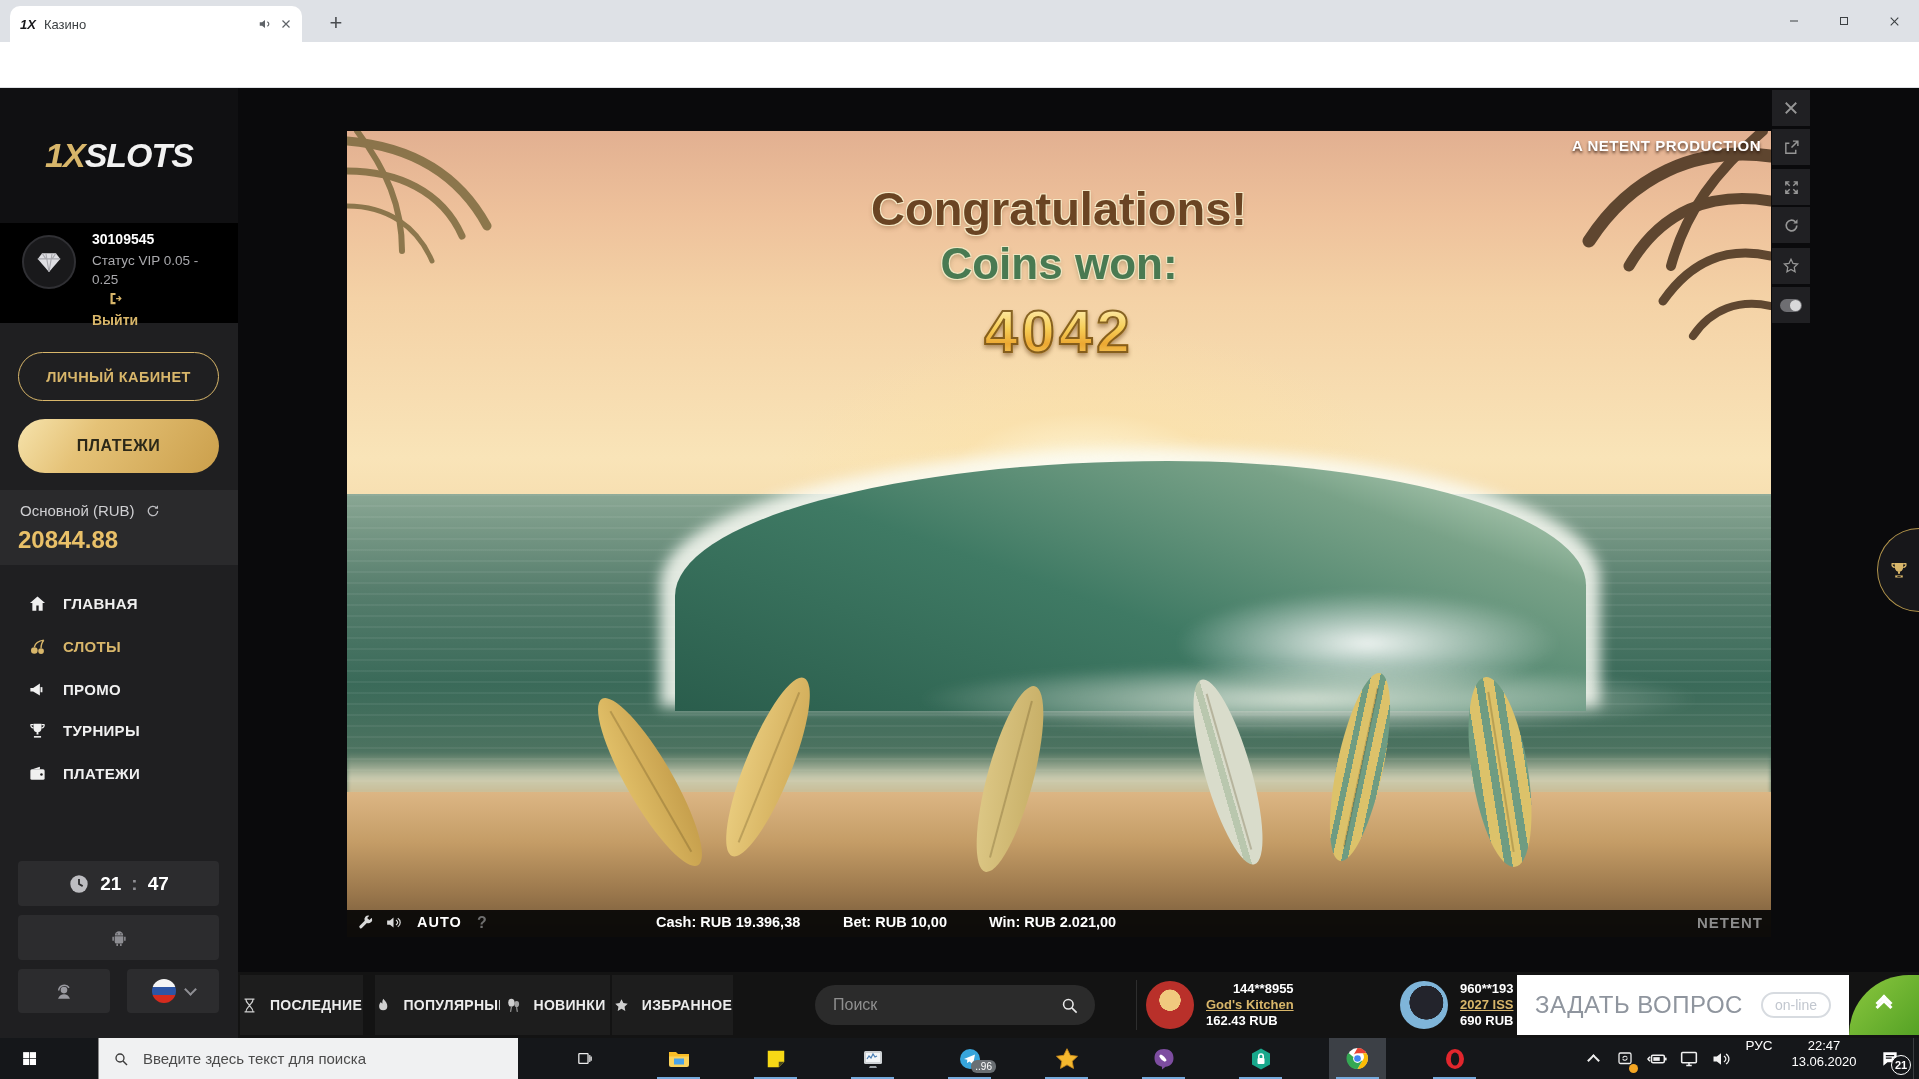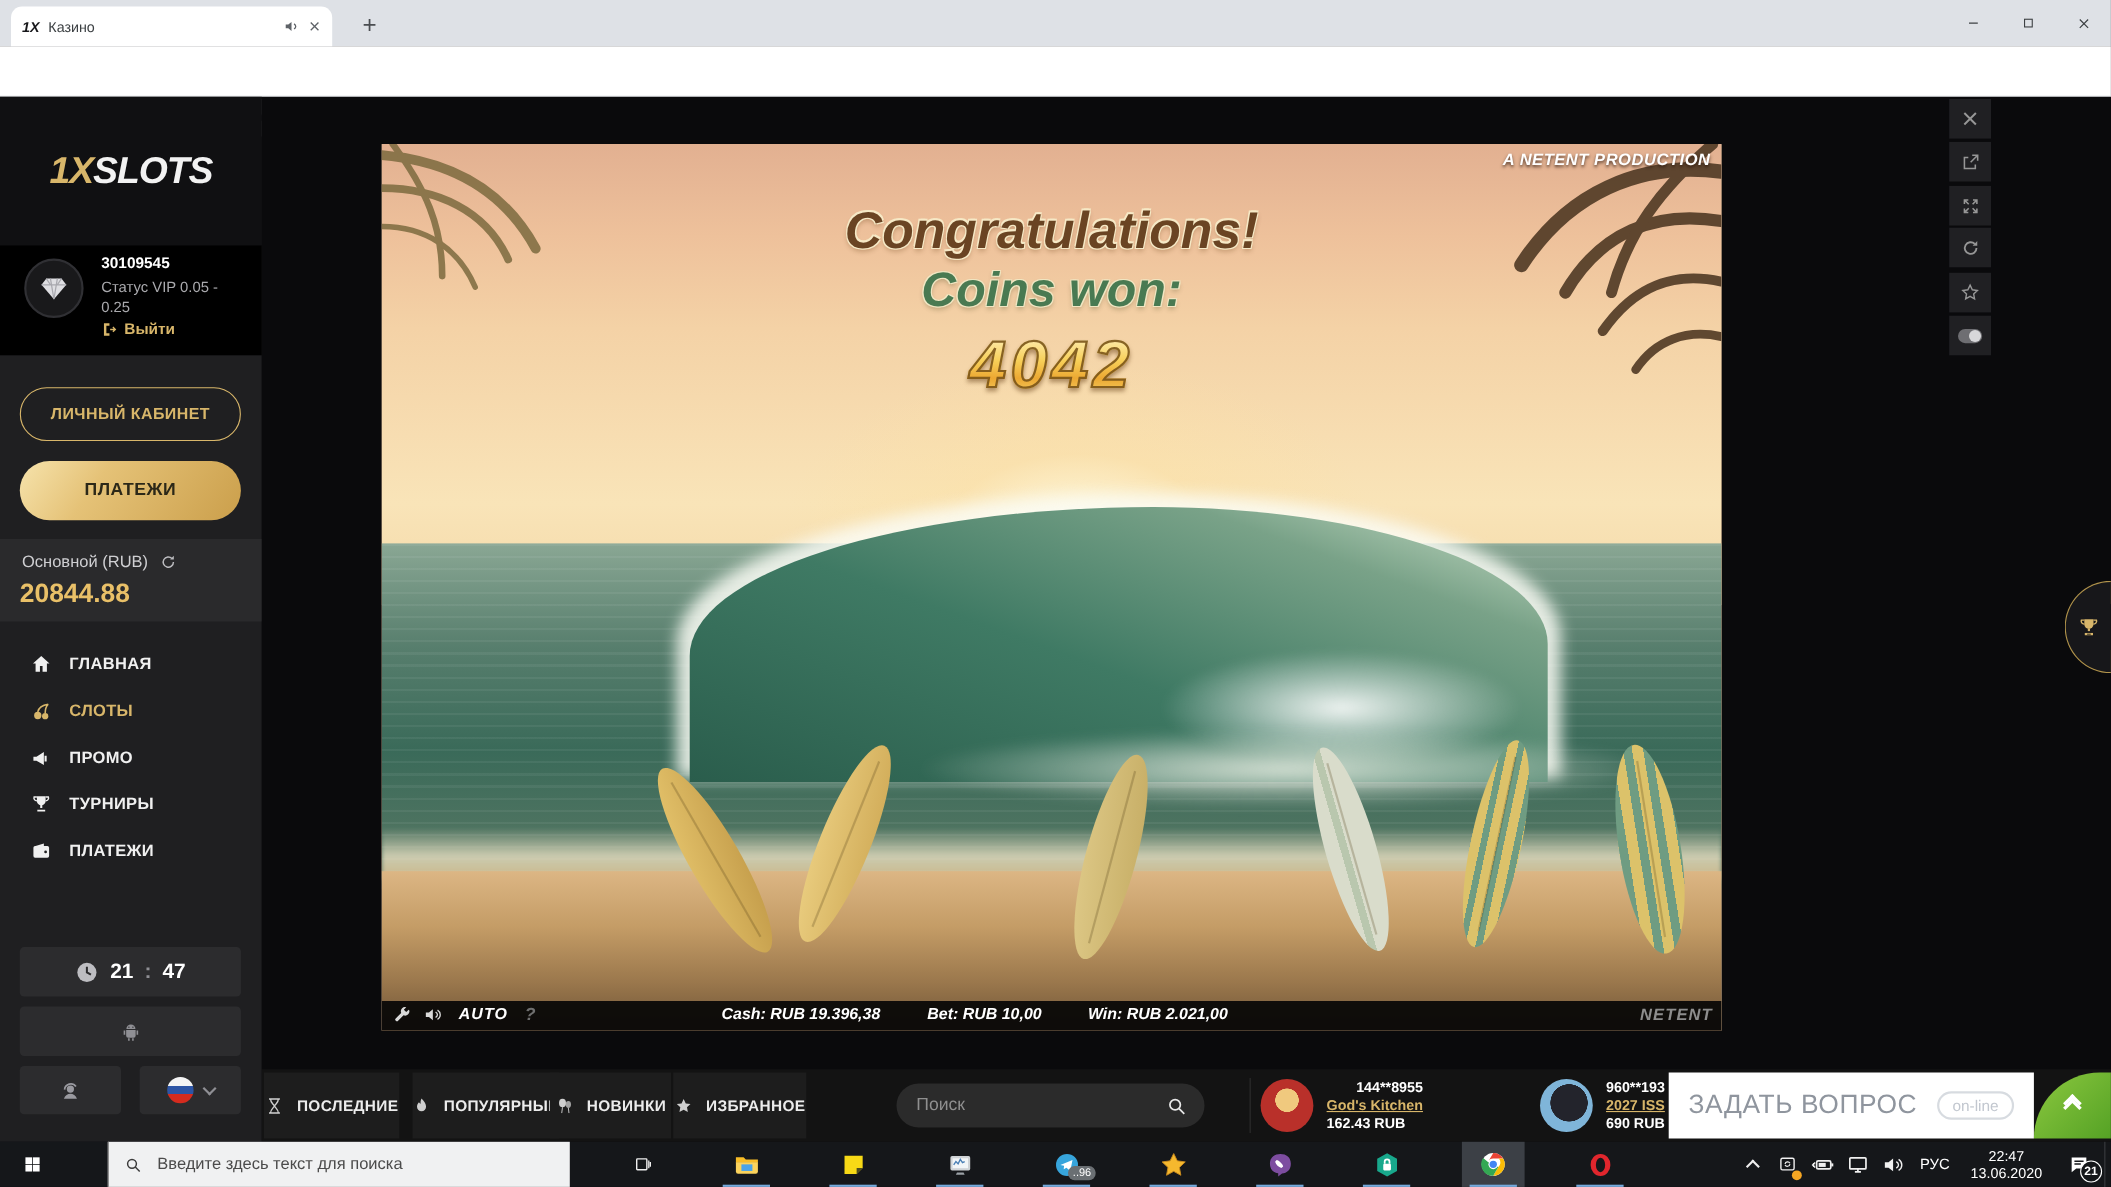--- a/index.html
+++ b/index.html
@@ -26,39 +26,39 @@
   
   .sidebar{left:0;top:88px;width:238px;height:950px;background:#1f1f21;}
   .logoarea{left:0;top:0;width:238px;height:135px;background:#101012;display:flex;align-items:center;justify-content:center;}
   .logo{font-size:34px;font-weight:900;font-style:italic;letter-spacing:-1px;}
   .logo .g{color:#d8b66a;}
   .logo .w{color:#f2f2f2;}
   .profile{left:0;top:135px;width:238px;height:100px;background:#000000;}
   .avatar-circle{left:22px;top:12px;width:54px;height:54px;border-radius:50%;background:#19191b;border:2px solid #303034;display:flex;align-items:center;justify-content:center;}
   .pid{left:92px;top:8px;font-size:14px;font-weight:bold;color:#fff;}
   .pstat{left:92px;top:28px;font-size:13.5px;color:#a9a9ad;line-height:19px;}
-  .plogout{left:92px;top:68px;display:flex;gap:6px;align-items:center;color:#d8b66a;font-size:14px;font-weight:bold;}
+  .plogout{left:92px;top:68px;display:flex;gap:6px;align-items:center;color:#d8b66a;font-size:14px;font-weight:bold;flex-direction:column;}
   .btn-cabinet{left:18px;top:264px;width:201px;height:49px;border:1px solid #d8b66a;border-radius:25px;color:#d8b66a;font-size:14.5px;font-weight:bold;display:flex;align-items:center;justify-content:center;letter-spacing:.4px;}
   .btn-deposit{left:18px;top:331px;width:201px;height:54px;border-radius:27px;background:linear-gradient(125deg,#f6e3ac 0%,#e5c277 35%,#cb9f4b 100%);color:#2c2818;font-size:16px;font-weight:bold;display:flex;align-items:center;justify-content:center;letter-spacing:.5px;}
   .balance{left:0;top:402px;width:238px;height:75px;background:#2a2a2c;}
   .bal-label{left:20px;top:12px;font-size:15px;color:#cfcfd2;display:flex;align-items:center;gap:10px;}
   .bal-value{left:18px;top:36px;font-size:24px;font-weight:bold;color:#e9c068;}
   .nav-item{left:0;width:238px;height:43px;display:flex;align-items:center;gap:16px;padding-left:28px;color:#f0f0f0;font-size:15px;font-weight:bold;letter-spacing:.3px;}
   .nav-item.active{color:#d8b66a;}
   .sbox{background:#2c2c2e;border-radius:4px;display:flex;align-items:center;justify-content:center;color:#bdbdc1;}
   .clockbox{left:18px;top:773px;width:201px;height:45px;gap:10px;font-size:19px;font-weight:bold;color:#fff;}
   .androidbox{left:18px;top:827px;width:201px;height:45px;color:#8f8f94;}
   .supportbox{left:18px;top:881px;width:92px;height:44px;color:#9a9aa0;}
   .flagbox{left:127px;top:881px;width:92px;height:44px;gap:10px;}
   .flag{width:24px;height:24px;border-radius:50%;background:linear-gradient(180deg,#f4f4f4 0 33%,#2d55a5 33% 66%,#d52b1e 66% 100%);}
   .chev-down{width:9px;height:9px;border-right:2px solid #8f8f94;border-bottom:2px solid #8f8f94;transform:rotate(45deg);margin-top:-4px;}
 
   
   .stage{left:238px;top:88px;width:1681px;height:884px;background:#0a0a0c;}
-  .canvas{left:109px;top:43px;width:1218px;height:806px;overflow:hidden;background:#f2cda6;font-style:italic;}
+  .canvas{left:109px;top:43px;width:1424px;height:806px;overflow:hidden;background:#f2cda6;}
   .sky{left:0;top:0;width:100%;height:52%;background:linear-gradient(180deg,#e2b091 0%,#eec19b 20%,#f4d2a6 40%,#f9e4b8 78%,#f4d9a8 100%);}
   .sun{left:30%;top:24%;width:44%;height:40%;background:radial-gradient(closest-side,rgba(255,252,228,.95),rgba(252,226,166,.45) 45%,rgba(252,226,166,0) 100%);}
   .sea{left:0;top:45%;width:100%;height:39%;background:linear-gradient(180deg,#8aa794 0%,#577e6d 30%,#3a6a59 60%,#5c7a66 100%);}
   .sea:after{content:"";position:absolute;inset:0;background:repeating-linear-gradient(180deg,rgba(255,255,255,.06) 0 2px,rgba(0,0,0,0) 2px 11px);}
   .wavecrest{left:22%;top:39.5%;width:66%;height:32%;background:rgba(250,252,244,.85);border-radius:100% 90% 0 0/100% 95% 0 0;filter:blur(7px);}
   .wave{left:23%;top:41%;width:64%;height:31%;background:linear-gradient(200deg,#cfe3cc 0%,#79a288 22%,#3f7a64 55%,#2a5d4c 100%);border-radius:100% 85% 0 0/100% 92% 0 0;}
   .wave:after{content:"";position:absolute;left:55%;top:52%;width:42%;height:42%;background:radial-gradient(closest-side,rgba(255,255,255,.9),rgba(255,255,255,0));filter:blur(4px);}
   .whitewash{left:40%;top:66%;width:55%;height:9%;background:radial-gradient(closest-side,rgba(250,250,240,.8),rgba(250,250,240,0));filter:blur(5px);}
   .shoreline{left:0;top:77%;width:100%;height:6%;background:linear-gradient(180deg,rgba(240,230,200,.0),rgba(243,232,202,.75) 55%,rgba(214,188,140,.9));filter:blur(2px);}
   .beach{left:0;top:82%;width:100%;height:18%;background:linear-gradient(180deg,#dcb684 0%,#c49c66 35%,#9a774c 70%,#6e5437 100%);}
@@ -99,21 +99,21 @@
   
   .taskbar{left:0;top:1038px;width:1919px;height:41px;background:#15171a;display:flex;align-items:center;gap:40px;}
   .startbtn{width:58px;height:41px;display:flex;align-items:center;justify-content:center;}
   .tsearch{width:420px;height:41px;background:#f0f1f2;border-left:1px solid #888;display:flex;align-items:center;gap:12px;padding:0 14px;}
   .tsearch input{flex:1;border:none;outline:none;background:transparent;font-size:15px;color:#333;}
   .tsearch input::placeholder{color:#4b4b4b;}
   .taskview{width:52px;height:41px;display:flex;align-items:center;justify-content:center;color:#eee;}
   .tbicon{width:57px;height:41px;display:flex;align-items:center;justify-content:center;position:relative;}
   .tbicon:after{content:"";position:absolute;bottom:0;left:7px;right:7px;height:2.5px;background:#76aadc;}
   .tbicon.active{background:#3c4046;}
-  .tray{margin-left:auto;display:flex;align-items:center;height:41px;}
+  .tray{margin-left:auto;display:flex;align-items:flex-start;height:41px;}
   .trayico{width:32px;height:41px;display:flex;align-items:center;justify-content:center;color:#f0f0f0;position:relative;}
   .lang{color:#fff;font-size:13.5px;width:44px;text-align:center;}
   .clockblk{color:#fff;font-size:13px;text-align:center;line-height:16px;width:86px;}
   .notif{width:46px;height:41px;display:flex;align-items:center;justify-content:center;color:#fff;position:relative;}
   .notifbadge{position:absolute;right:2px;bottom:4px;width:20px;height:20px;border:1.5px solid #fff;border-radius:50%;background:#15171a;color:#fff;font-size:11px;font-weight:bold;display:flex;align-items:center;justify-content:center;}
   .chevup{width:9px;height:9px;border-left:2px solid #eee;border-top:2px solid #eee;transform:rotate(45deg);margin-top:4px;}
 </style>
 </head>
 <body>
 

